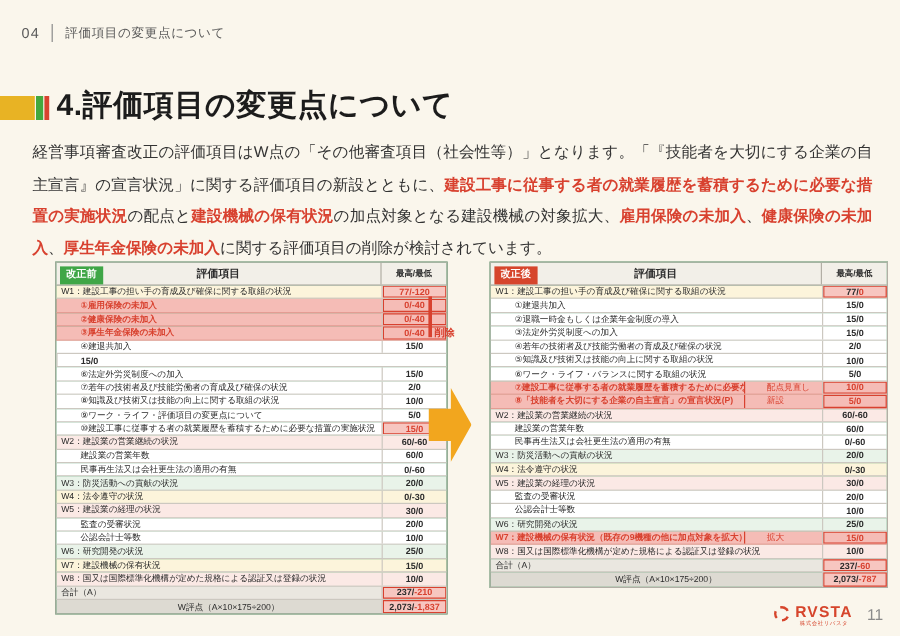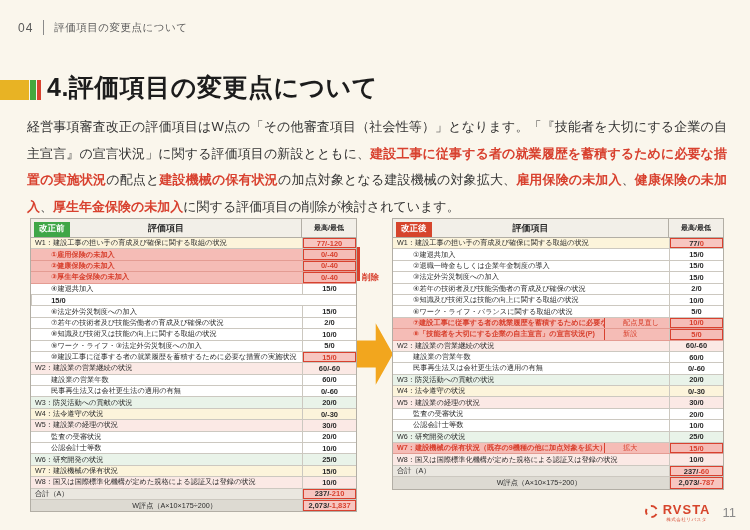--- a/index.html
+++ b/index.html
@@ -15,21 +15,21 @@
   .tophdr .htitle{font-size:10.5px;letter-spacing:0.5px;text-align:right;}
   
   .mark-y{position:absolute;left:0;top:80px;width:29px;height:20px;background:#E8B324;}
   .mark-g{position:absolute;left:30px;top:80px;width:6px;height:20px;background:#44A83E;}
   .mark-r{position:absolute;left:37px;top:80px;width:4px;height:20px;background:#D8432F;}
   .ptitle{position:absolute;left:47px;top:71px;margin:0;font-size:25px;font-weight:bold;color:#1c1c1c;letter-spacing:0.5px;}
   
   .intro{position:absolute;left:27px;top:114px;width:700px;font-size:13px;line-height:26.5px;text-align:justify;color:#333;}
   .intro span.red{color:#D8412F;font-weight:bold;}
   
-  .ptable{position:absolute;top:218px;background:#15803d;border:1px solid #b2aea5;font-size:7.2px;box-sizing:border-box;}
+  .ptable{position:absolute;top:218px;background:#15803d;border:1px solid #b2aea5;font-size:7.2px;box-sizing:border-box;margin-left:16px;}
   .ptable.left{left:30px;width:327px;}
   .ptable.right{left:392px;width:332px;}
   .thead{display:flex;height:18px;background:#F2EFE8;border-bottom:1px solid #b2aea5;align-items:stretch;position:relative;}
   .thead .badge{position:absolute;left:3px;top:2.5px;padding:1.5px 5px;font-size:8.5px;font-weight:bold;color:#fff;}
   .badge.green{background:#3FA647;}
   .badge.orange{background:#D6452C;}
   .thead .hlabel{flex:1;display:flex;align-items:center;justify-content:center;font-weight:bold;font-size:9px;}
   .thead .hscore{width:54px;border-left:1px solid #b2aea5;display:flex;align-items:center;justify-content:center;font-weight:bold;font-size:7px;}
   .trow{display:flex;height:11.4px;border-bottom:1px solid #ccc8c0;align-items:stretch;background:#fff;box-sizing:border-box;}
   .trow:last-child{border-bottom:none;}
@@ -134,21 +134,21 @@
           <span class="v1">2/0</span>
         </div>
       </div>
       <div class="trow ">
         <div class="tlabel ind">⑧知識及び技術又は技能の向上に関する取組の状況</div>
         <div class="tval">
           <span class="v1">10/0</span>
         </div>
       </div>
       <div class="trow ">
-        <div class="tlabel ind">⑨ワーク・ライフ・③法定外労災制度への加入</div>
+        <div class="tlabel ind">⑨ワーク・ライフ・評価項目の変更点について</div>
         <div class="tval">
           <span class="v1">5/0</span>
         </div>
       </div>
       <div class="trow ">
         <div class="tlabel ind">⑩建設工事に従事する者の就業履歴を蓄積するために必要な措置の実施状況</div>
         <div class="tval hl">
           <span class="neg">15/0</span>
         </div>
       </div>

